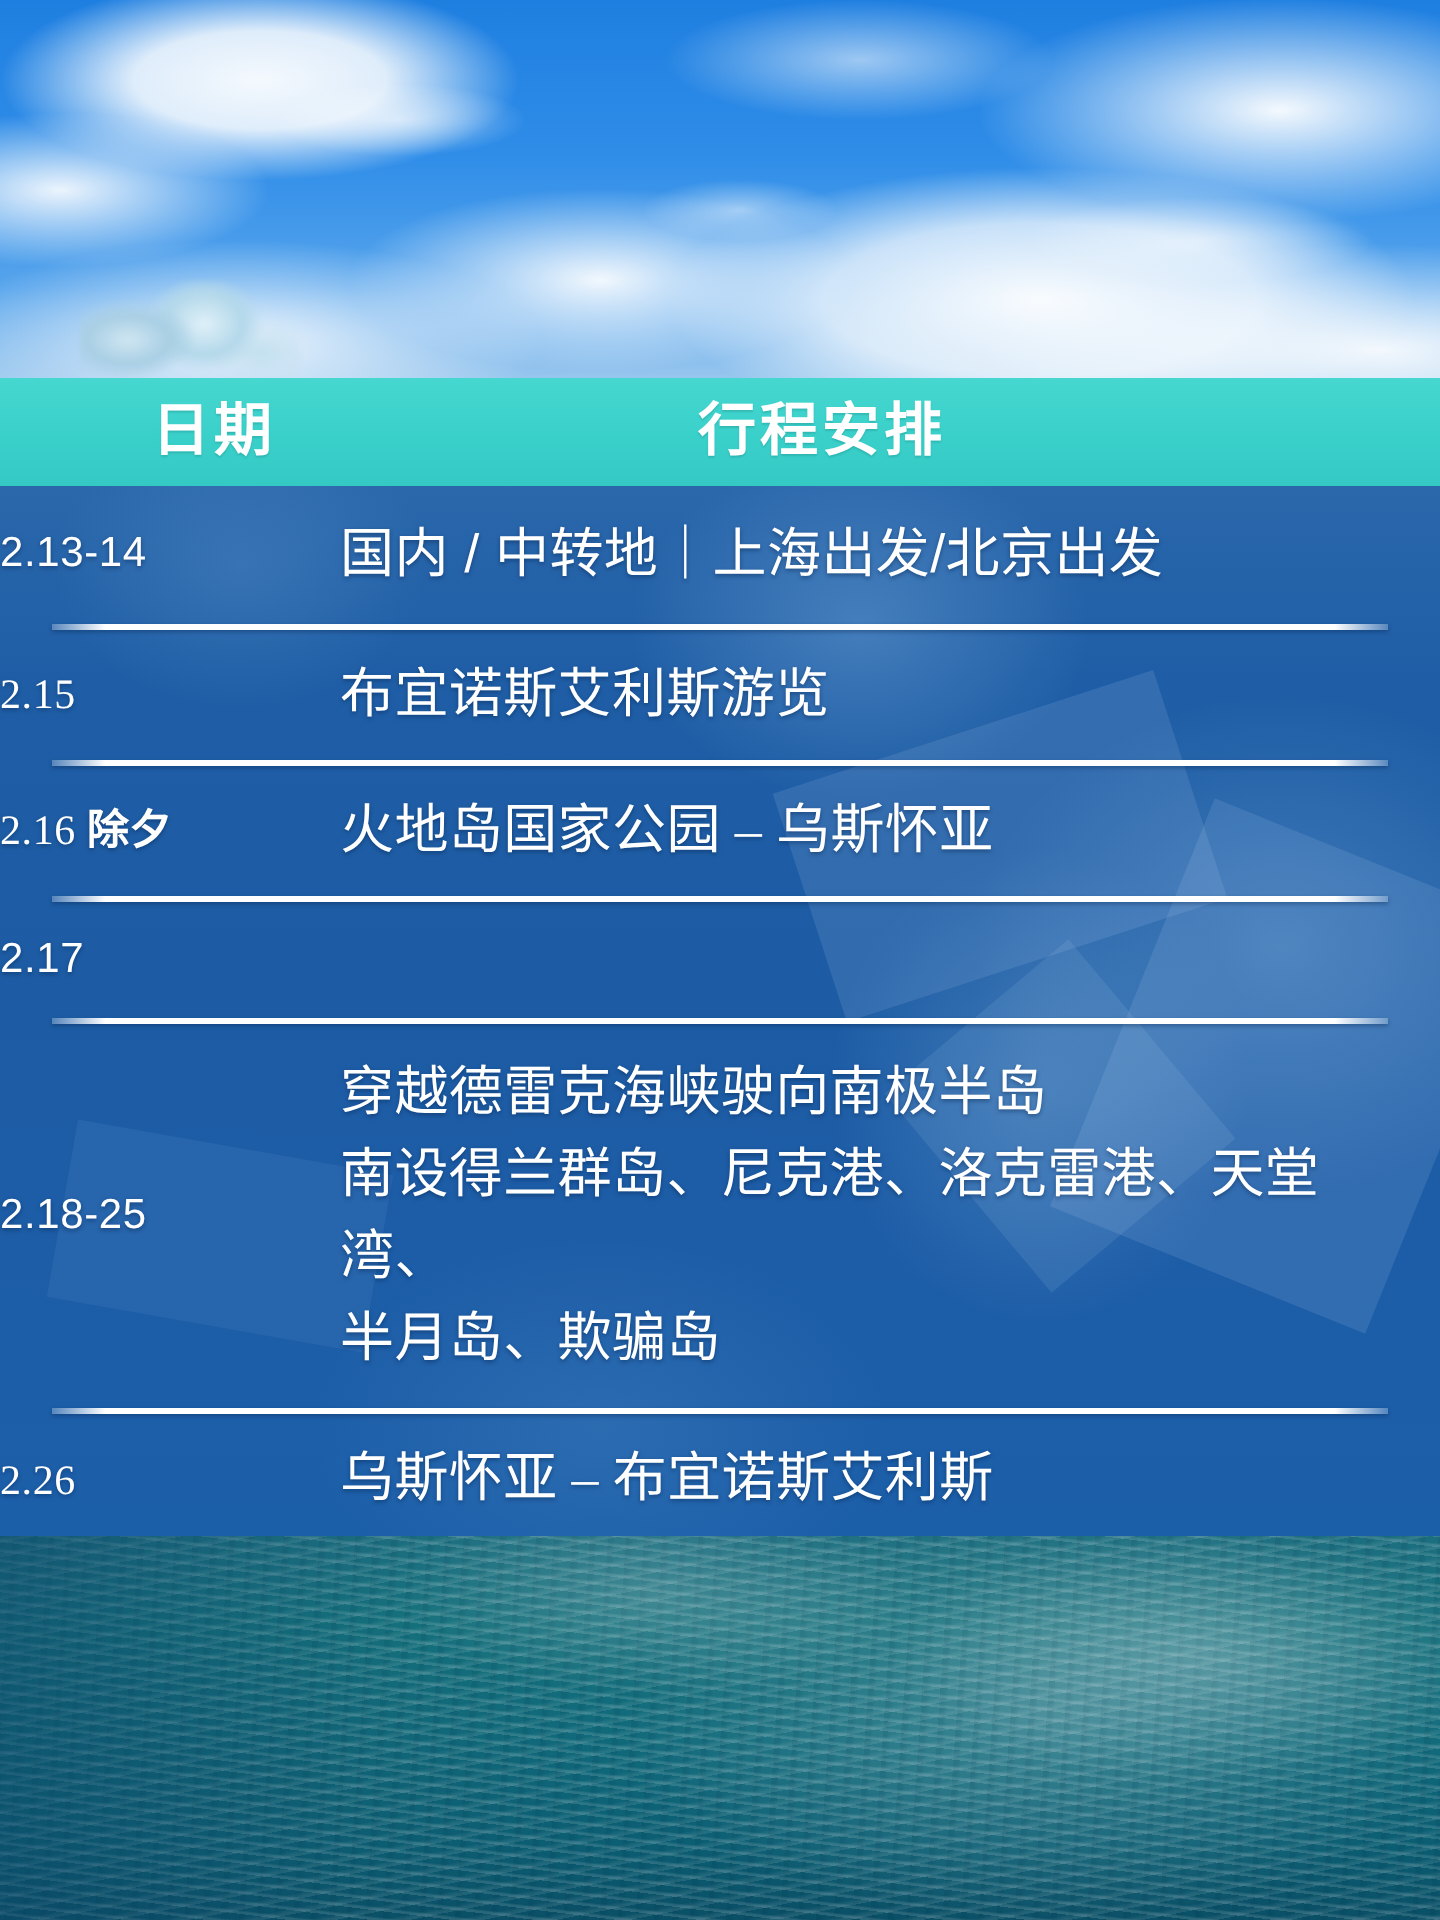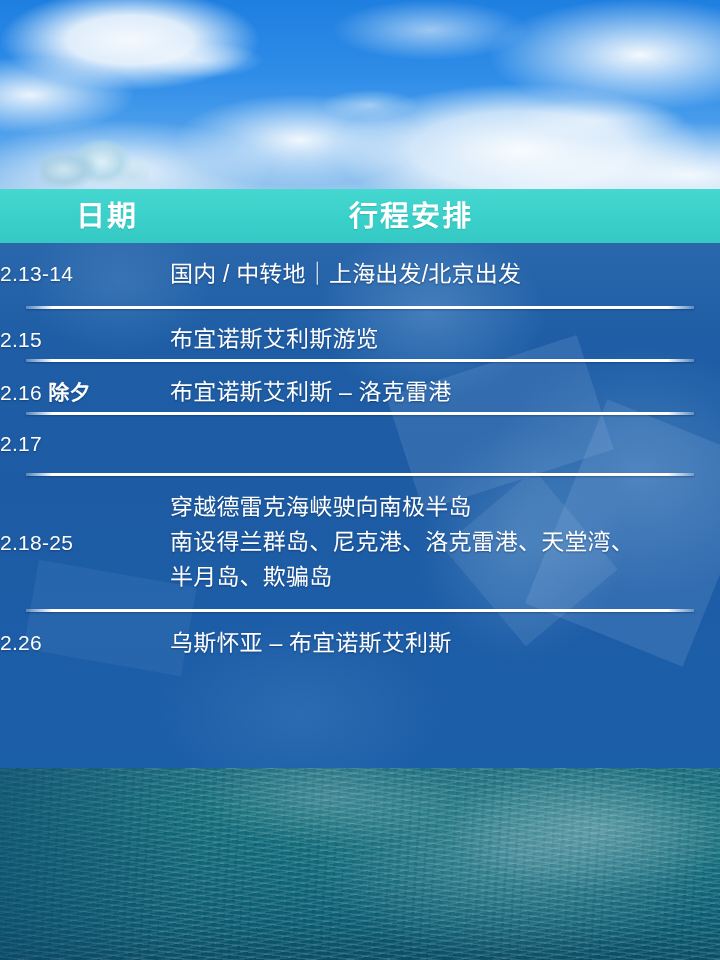--- a/index.html
+++ b/index.html
@@ -102,35 +102,35 @@
   .row .date {
     width:170px; flex:0 0 170px;
     color:#ffffff; font-size:21px; line-height:1.25;
     letter-spacing:.3px;
     text-shadow:0 1px 2px rgba(0,30,70,.45);
     white-space:nowrap;
   }
   .row .date .hl { font-weight:bold; }
   .row .plan {
     flex:1; padding-right:22px;
-    color:#ffffff; font-size:23px; line-height:1.52;
+    color:#ffffff; font-size:27px; line-height:1.52;
     letter-spacing:.2px;
     text-shadow:0 1px 2px rgba(0,30,70,.45);
     white-space:pre-line;
   }
 
   .sep {
     height:3px;
     margin:0 26px 0 26px;
     background:linear-gradient(90deg,rgba(255,255,255,.25) 0%,#ffffff 4%,#ffffff 96%,rgba(255,255,255,.25) 100%);
     box-shadow:0 1px 2px rgba(0,30,70,.35);
   }
 
   
-  .r-pad-s { padding-top:12px; padding-bottom:0; }
+  .r-pad-s { padding-top:12px; padding-bottom:12px;font-family:Liberation Serif, serif; }
   .r-pad-m { padding-top:14px; padding-bottom:14px; }
   .r-pad-l { padding-top:16px; padding-bottom:16px; }
 
   
   .ocean {
     position:absolute; left:0; top:768px;
     width:720px; height:192px;
     overflow:hidden;
     background:
       radial-gradient(ellipse 300px 150px at 520px 90px, rgba(200,225,230,.25) 0%, rgba(200,225,230,0) 70%),
@@ -185,21 +185,21 @@
       <div class="sep"></div>
 
       <div class="row r-pad-s">
         <div class="date"><span>2.15</span><span class="hl"></span></div>
         <div class="plan">布宜诺斯艾利斯游览</div>
       </div>
       <div class="sep"></div>
 
       <div class="row r-pad-s">
         <div class="date"><span>2.16 </span><span class="hl">除夕</span></div>
-        <div class="plan">布宜诺斯艾利斯 – 洛克雷港</div>
+        <div class="plan">火地岛国家公园 – 乌斯怀亚</div>
       </div>
       <div class="sep"></div>
 
       <div class="row r-pad-l">
         <div class="date"><span>2.17</span><span class="hl"></span></div>
       </div>
       <div class="sep"></div>
 
       <div class="row r-pad-m">
         <div class="date"><span>2.18-25</span><span class="hl"></span></div>

